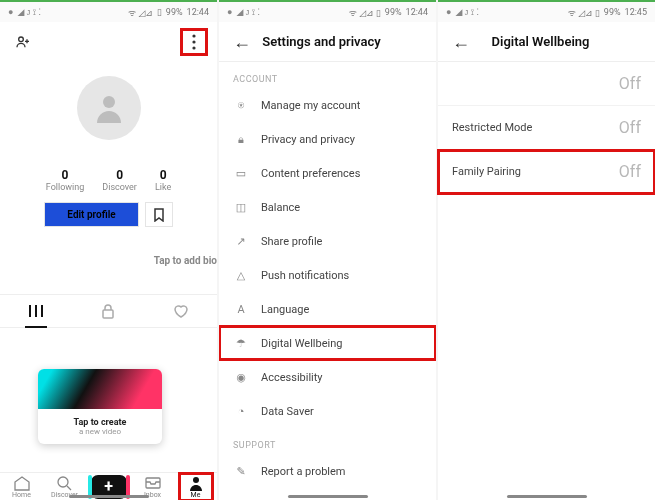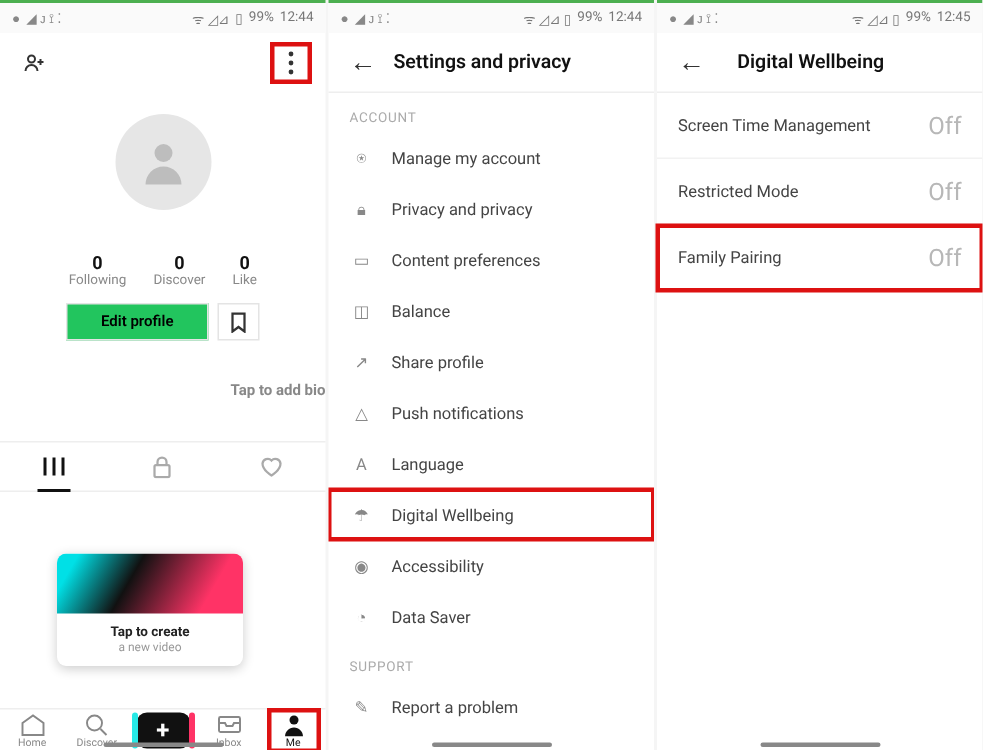--- a/index.html
+++ b/index.html
@@ -16,21 +16,21 @@
 
 
 .avatar { width:64px; height:64px; border-radius:50%; background:#e6e6e6; margin:14px auto 4px; display:flex; align-items:center; justify-content:center; }
 .avatar svg { width:36px; height:36px; fill:#bdbdbd; }
 .username { text-align:center; font-size:11px; color:#eee; height:12px; }
 .stats { display:flex; justify-content:center; gap:18px; margin:12px 0 10px; }
 .stat { text-align:center; }
 .stat-n { font-size:12px; font-weight:700; color:#111; }
 .stat-l { font-size:9px; color:#888; }
 .edit-row { display:flex; justify-content:center; gap:6px; margin:0 30px; }
-.edit-btn { border:1px solid #e4e4e4; padding:6px 22px; font-size:10px; font-weight:600; background:#22c55e; }
+.edit-btn { border:1px solid #e4e4e4; padding:6px 22px; font-size:10px; font-weight:600; background:#1d4ed8; }
 .bm { border:1px solid #e4e4e4; width:28px; display:flex; align-items:center; justify-content:center; background:#fff; }
 .bio { text-align:right; font-size:10px; color:#888; margin:28px 0;font-weight:bold; }
 .tabs { display:flex; border-top:1px solid #eee; border-bottom:1px solid #eee; height:34px; }
 .tab { flex:1; display:flex; align-items:center; justify-content:center; color:#999; position:relative; }
 .tab.active { color:#111; }
 .tab.active::after { content:""; position:absolute; bottom:-1px; left:35%; right:35%; height:2px; background:#111; }
 
 .create-card { position:absolute; bottom:56px; left:38px; width:124px; background:#fff; border-radius:6px; box-shadow:0 2px 8px rgba(0,0,0,.2); overflow:hidden; }
 .create-top { height:40px; background:linear-gradient(120deg,#00e0e6 10%,#111 40%,#ff3366 80%); }
 .create-txt { padding:8px; text-align:center; }
@@ -260,21 +260,20 @@
         <span>ᯤ ◿⊿ ▯</span>
         <span>99%</span>
         <span>12:45</span>
       </div>
   </div>
   <div class="topbar">
     <div class="icon-btn back">←</div>
     <div class="topbar-title">Digital Wellbeing</div>
   </div>
   <div class="dw-row">
-    <span>Screen Time Management</span>
     <span class="dw-val">Off</span>
   </div>
   <div class="dw-row">
     <span>Restricted Mode</span>
     <span class="dw-val">Off</span>
   </div>
   <div class="dw-row highlight">
     <span>Family Pairing</span>
     <span class="dw-val">Off</span>
   </div>

